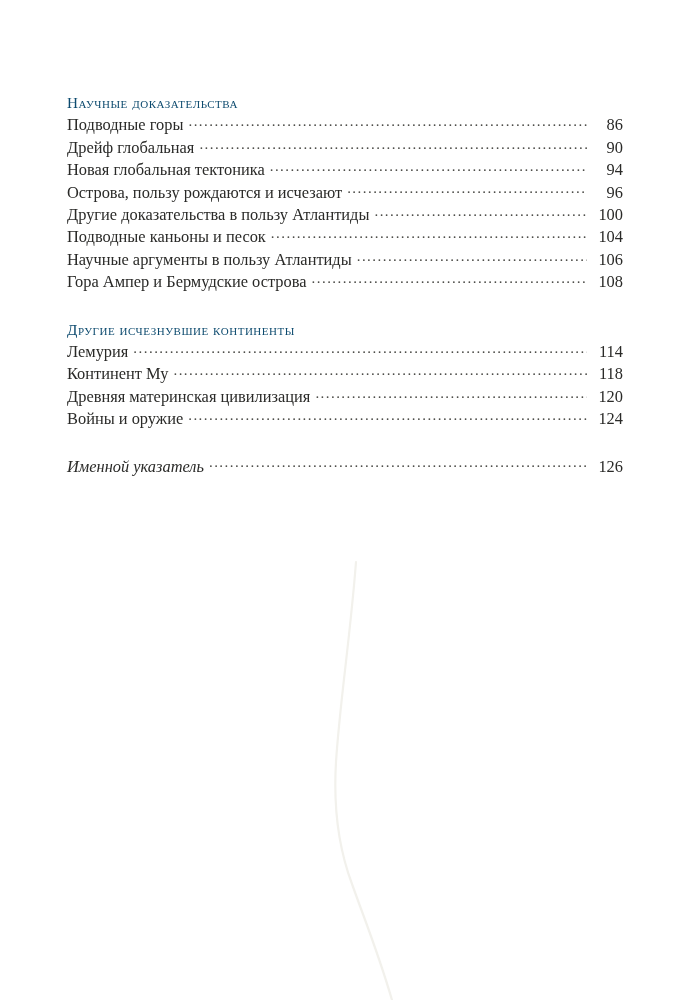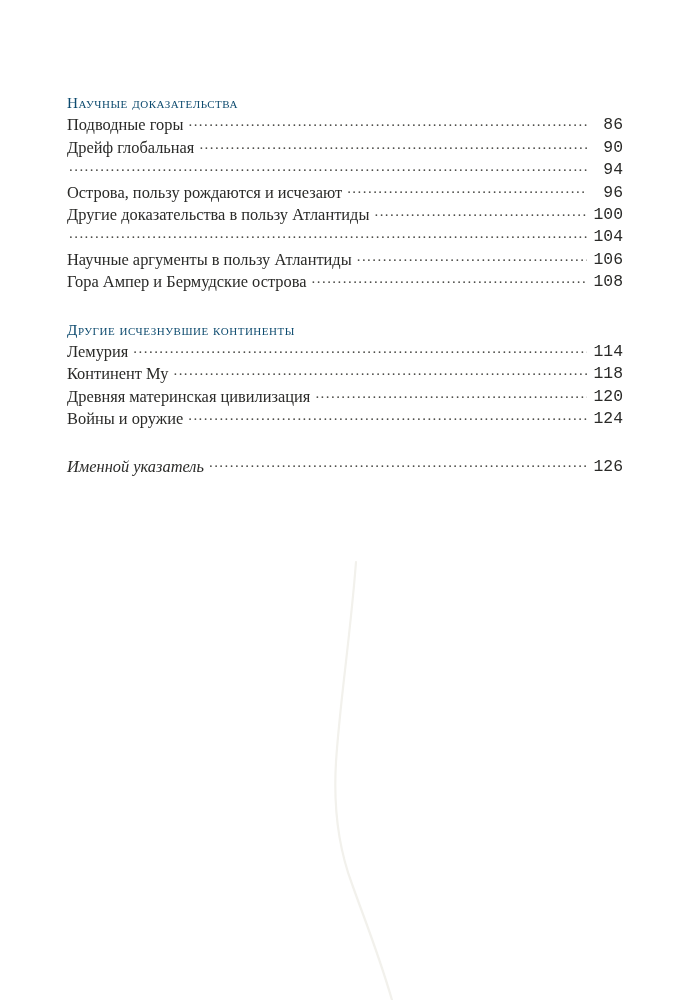--- a/index.html
+++ b/index.html
@@ -88,21 +88,20 @@
     color: #4a4a46;
     white-space: nowrap;
   }
   .toc-entry .entry-page {
     flex: 0 0 auto;
     width: 30px;
     text-align: right;
     font-size: 16.4px;
     padding-left: 4px;
     color: #2a2a28;
-    font-family: Liberation Mono, monospace;
   }
 
   .toc-entry.italic .entry-title {
     font-style: italic;
   }
 </style>
 </head>
 <body>
 
 <svg class="scan-artifact" viewBox="0 0 690 1000" preserveAspectRatio="none" aria-hidden="true">
@@ -121,34 +120,36 @@
       <span class="entry-title">Подводные горы</span>
       <span class="leader"></span>
       <span class="entry-page">86</span>
     </div>
     <div class="toc-entry">
       <span class="entry-title">Дрейф глобальная</span>
       <span class="leader"></span>
       <span class="entry-page">90</span>
     </div>
     <div class="toc-entry">
+      <span class="entry-title">Новая глобальная тектоника</span>
       <span class="leader"></span>
       <span class="entry-page">94</span>
     </div>
     <div class="toc-entry">
       <span class="entry-title">Острова, пользу рождаются и исчезают</span>
       <span class="leader"></span>
       <span class="entry-page">96</span>
     </div>
     <div class="toc-entry">
       <span class="entry-title">Другие доказательства в пользу Атлантиды</span>
       <span class="leader"></span>
       <span class="entry-page">100</span>
     </div>
     <div class="toc-entry">
+      <span class="entry-title">Подводные каньоны и песок</span>
       <span class="leader"></span>
       <span class="entry-page">104</span>
     </div>
     <div class="toc-entry">
       <span class="entry-title">Научные аргументы в пользу Атлантиды</span>
       <span class="leader"></span>
       <span class="entry-page">106</span>
     </div>
     <div class="toc-entry">
       <span class="entry-title">Гора Ампер и Бермудские острова</span>

